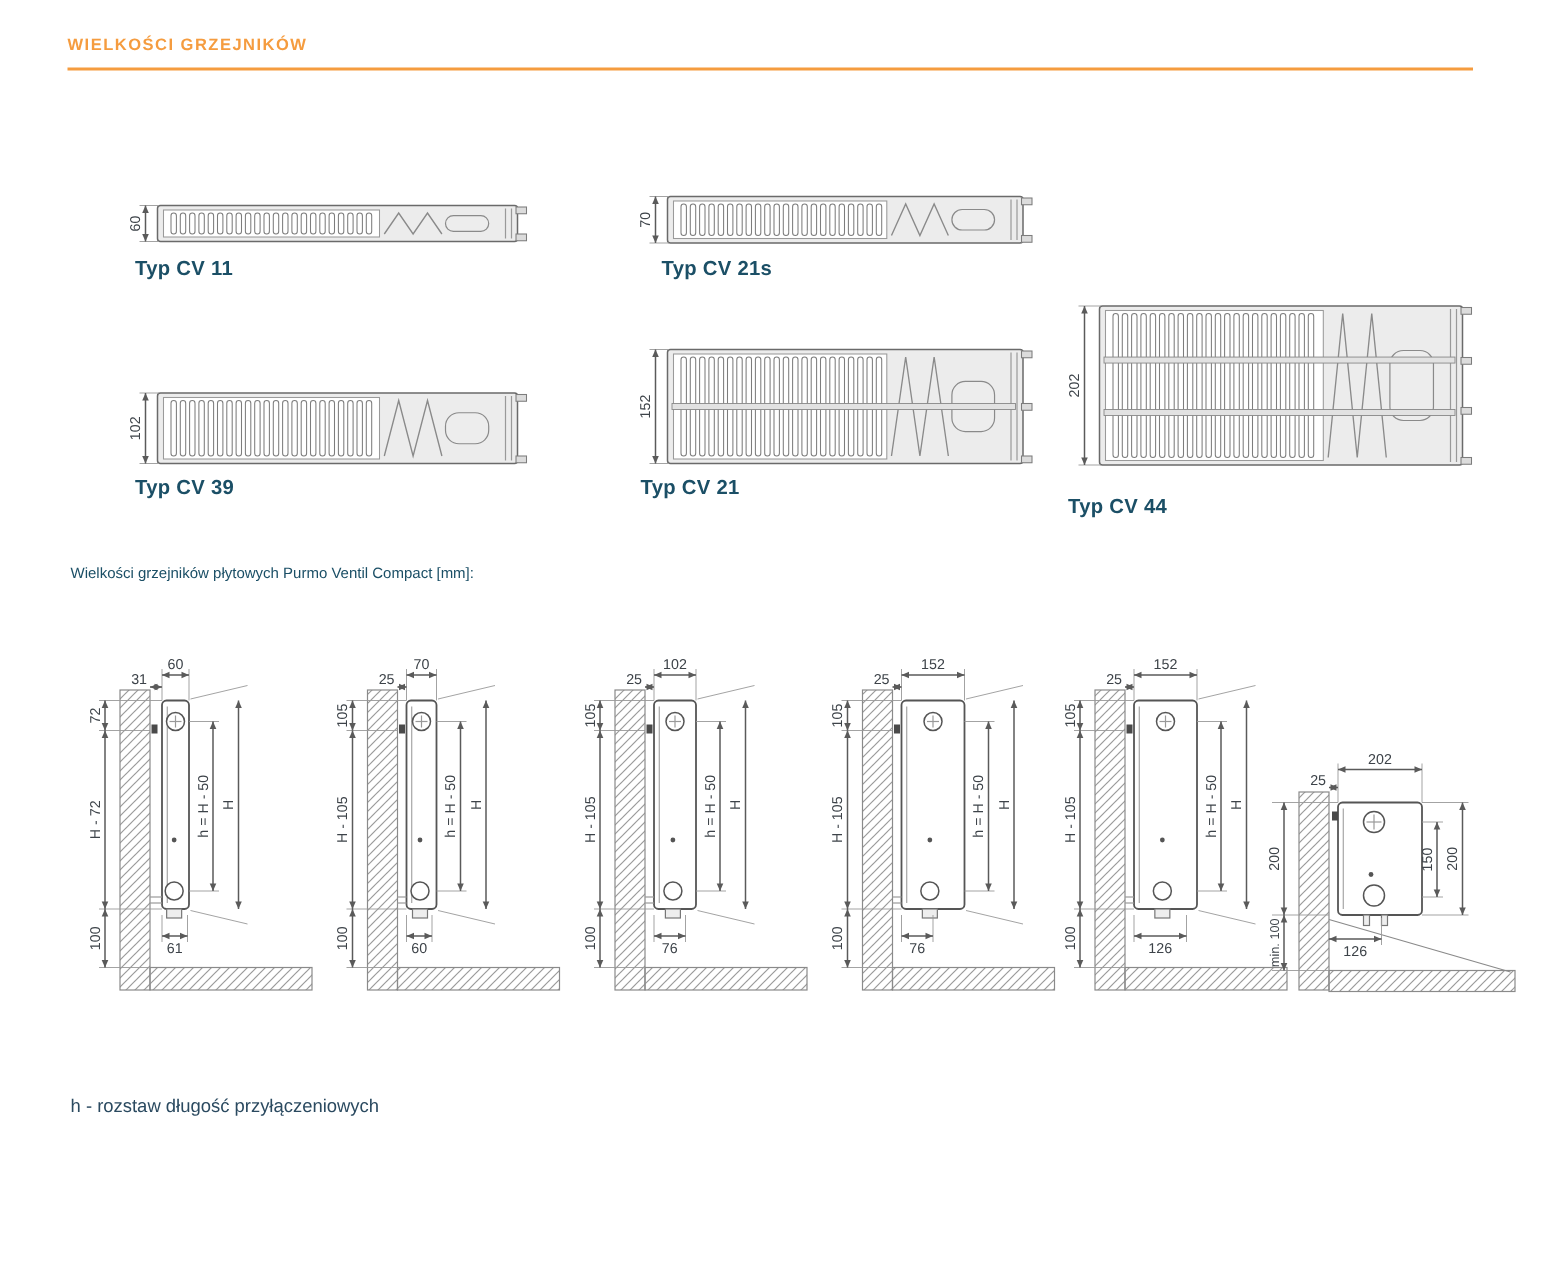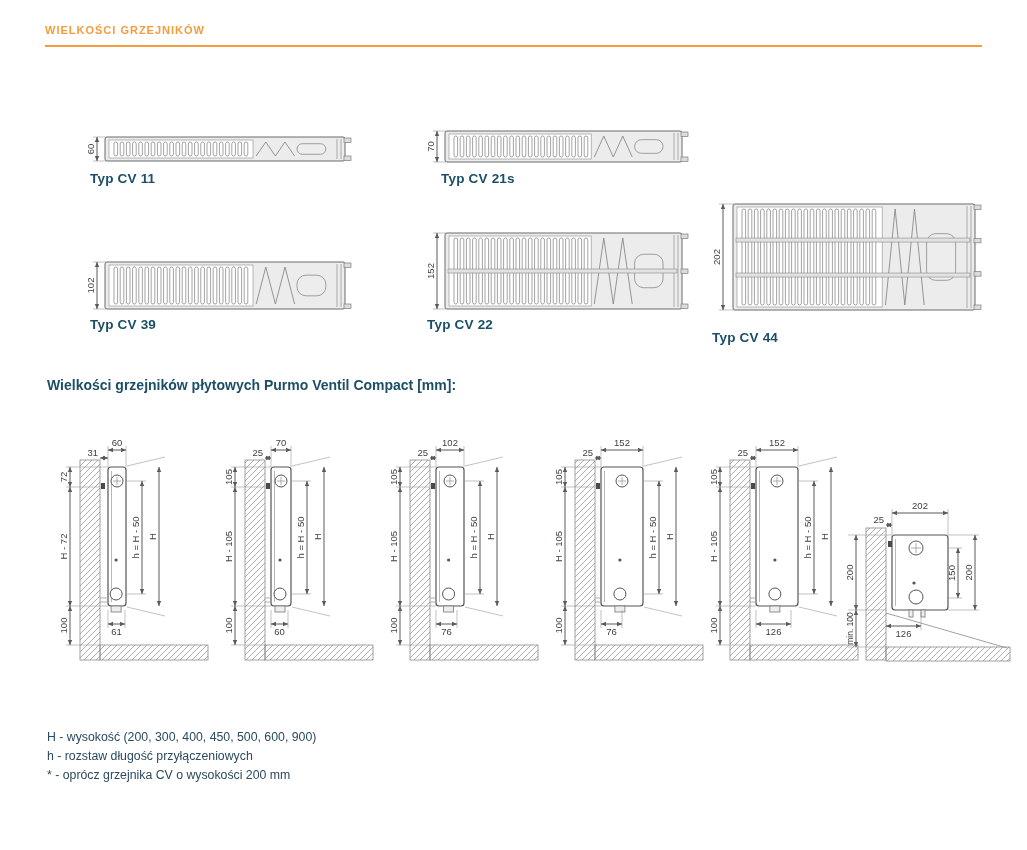--- a/index.html
+++ b/index.html
@@ -12,21 +12,21 @@
   .page-title{
     font-size:11px;font-weight:bold;letter-spacing:1px;
     color:var(--accent,#F59C3F);
   }
   .title-rule{height:2px;background:var(--accent,#F59C3F);}
   .type-label{
     font-size:13.5px;font-weight:bold;color:var(--heading,#1B4F66);
     letter-spacing:0.2px;
   }
   .section-heading{
-    font-size:14px;font-weight:bold;color:var(--heading,#1B4F66);
+    font-size:10px;font-weight:normal;color:var(--heading,#1B4F66);
   }
   .legend{font-size:12.3px;color:var(--legend,#2B4A60);line-height:19px;}
   svg{position:absolute;left:0;top:0;}
 </style>
 </head>
 <body>
 
 <svg id="diagram-svg" width="1027" height="850" viewBox="0 0 1027 850">
   <defs>
     <pattern id="hatch" width="6" height="6" patternUnits="userSpaceOnUse">
@@ -580,22 +580,20 @@
       <text x="903.5" y="637" fill="#3D4349" font-size="9.5" font-family="Liberation Sans, sans-serif" text-anchor="middle">126</text>
     </g>
   </svg>
 
 <div class="abs page-title" style="left:45px;top:24px;">WIELKOŚCI GRZEJNIKÓW</div>
 <div class="abs title-rule" style="left:45px;top:45px;width:937px;"></div>
 
 <div class="abs type-label" style="left:90px;top:171px;">Typ CV 11</div>
 <div class="abs type-label" style="left:441px;top:171px;">Typ CV 21s</div>
 <div class="abs type-label" style="left:90px;top:317px;">Typ CV 39</div>
-<div class="abs type-label" style="left:427px;top:317px;">Typ CV 22</div>
+<div class="abs type-label" style="left:427px;top:317px;">Typ CV 21</div>
 <div class="abs type-label" style="left:712px;top:330px;">Typ CV 44</div>
 
 <div class="abs section-heading" style="left:47px;top:377px;">Wielkości grzejników płytowych Purmo Ventil Compact [mm]:</div>
 
 <div class="abs legend" style="left:47px;top:728px;">
-  <div>H - wysokość (200, 300, 400, 450, 500, 600, 900)</div>
   <div>h - rozstaw długość przyłączeniowych</div>
-  <div>* - oprócz grzejnika CV o wysokości 200 mm</div>
 </div>
 
 </body></html>

